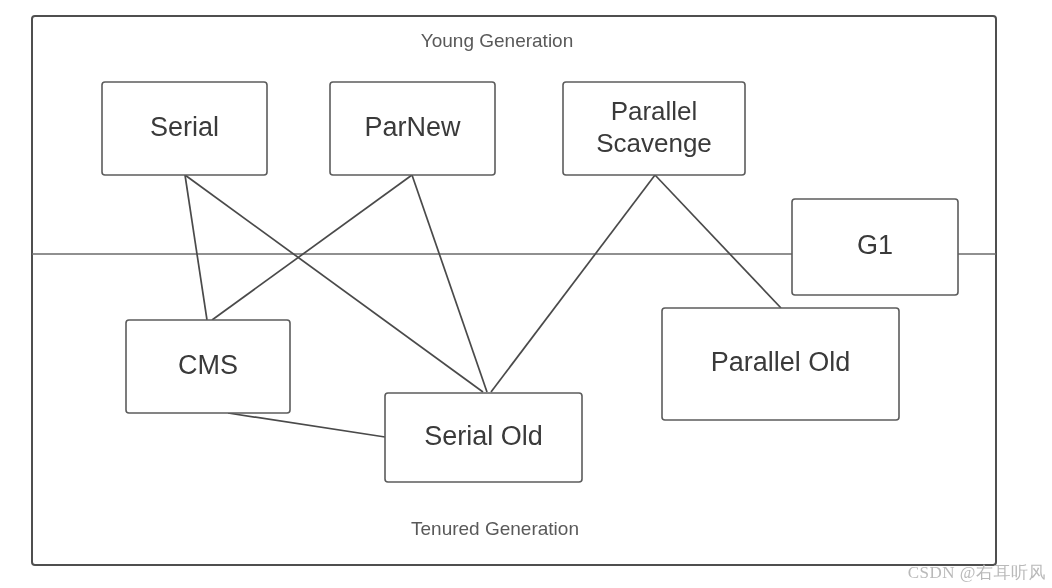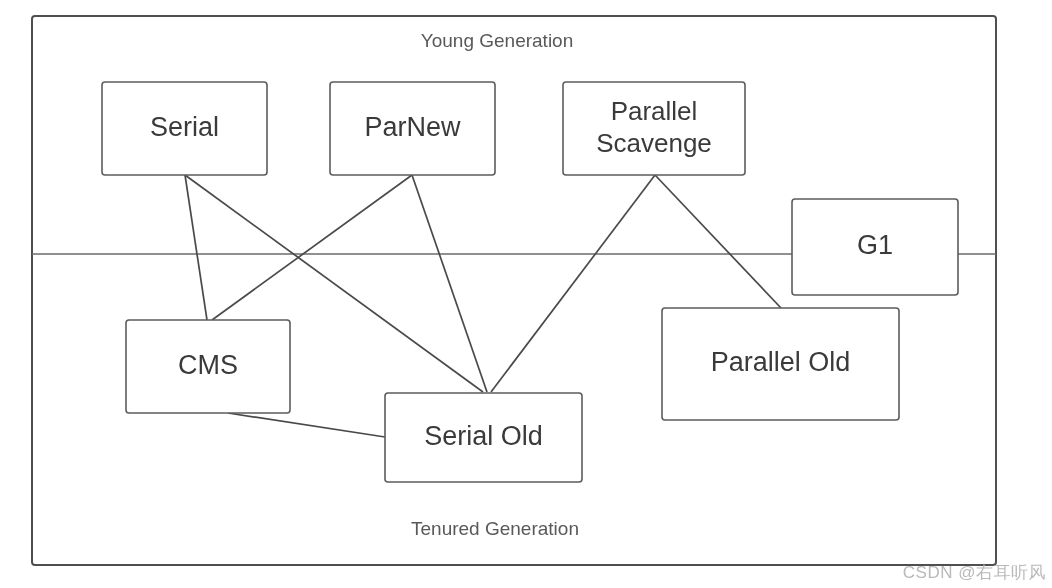--- a/index.html
+++ b/index.html
@@ -60,21 +60,21 @@
   }
   .edge-line {
     stroke: #4a4a4a;
     stroke-width: 1.7;
     fill: none;
   }
   .watermark {
     position: absolute;
     right: 6px;
     bottom: 4px;
-    font-family: Liberation Sans, sans-serif;
+    font-family: Liberation Serif, serif;
     font-size: 17px;
     color: #b9b9b9;
     letter-spacing: 0.5px;
     white-space: nowrap;
     user-select: none;
     margin-top: 24px;
   }
 </style>
 </head>
 <body>

